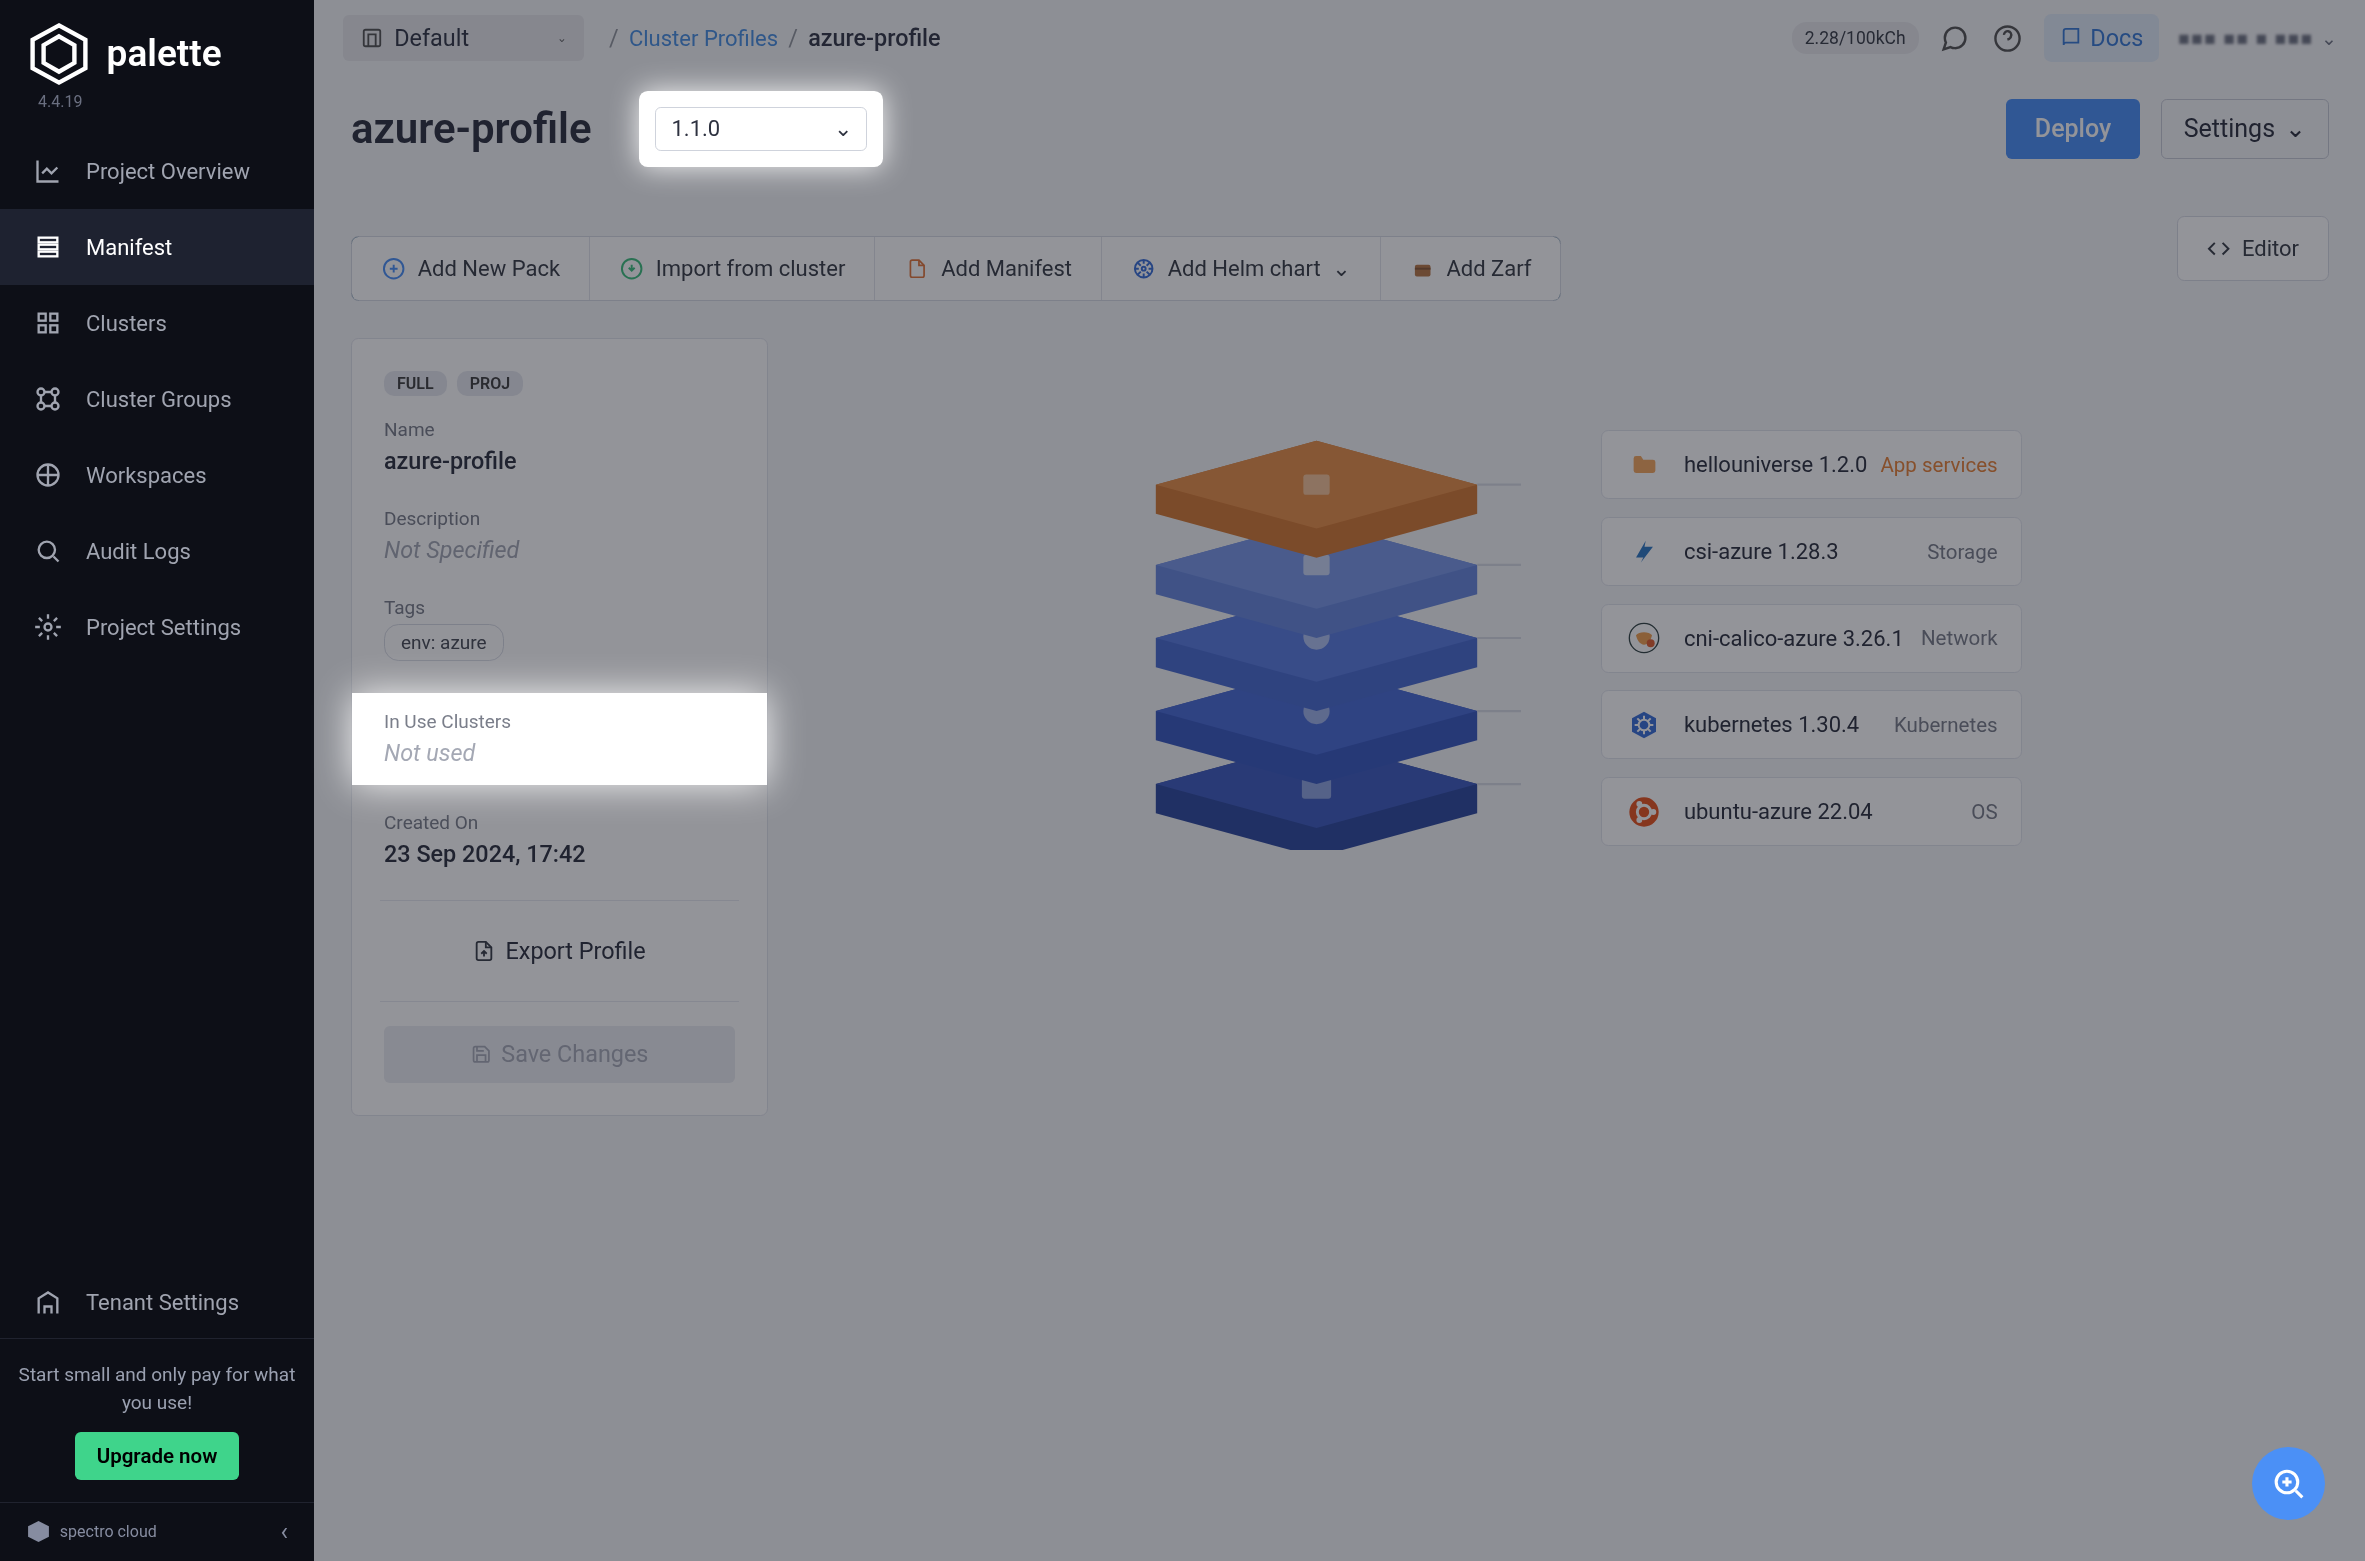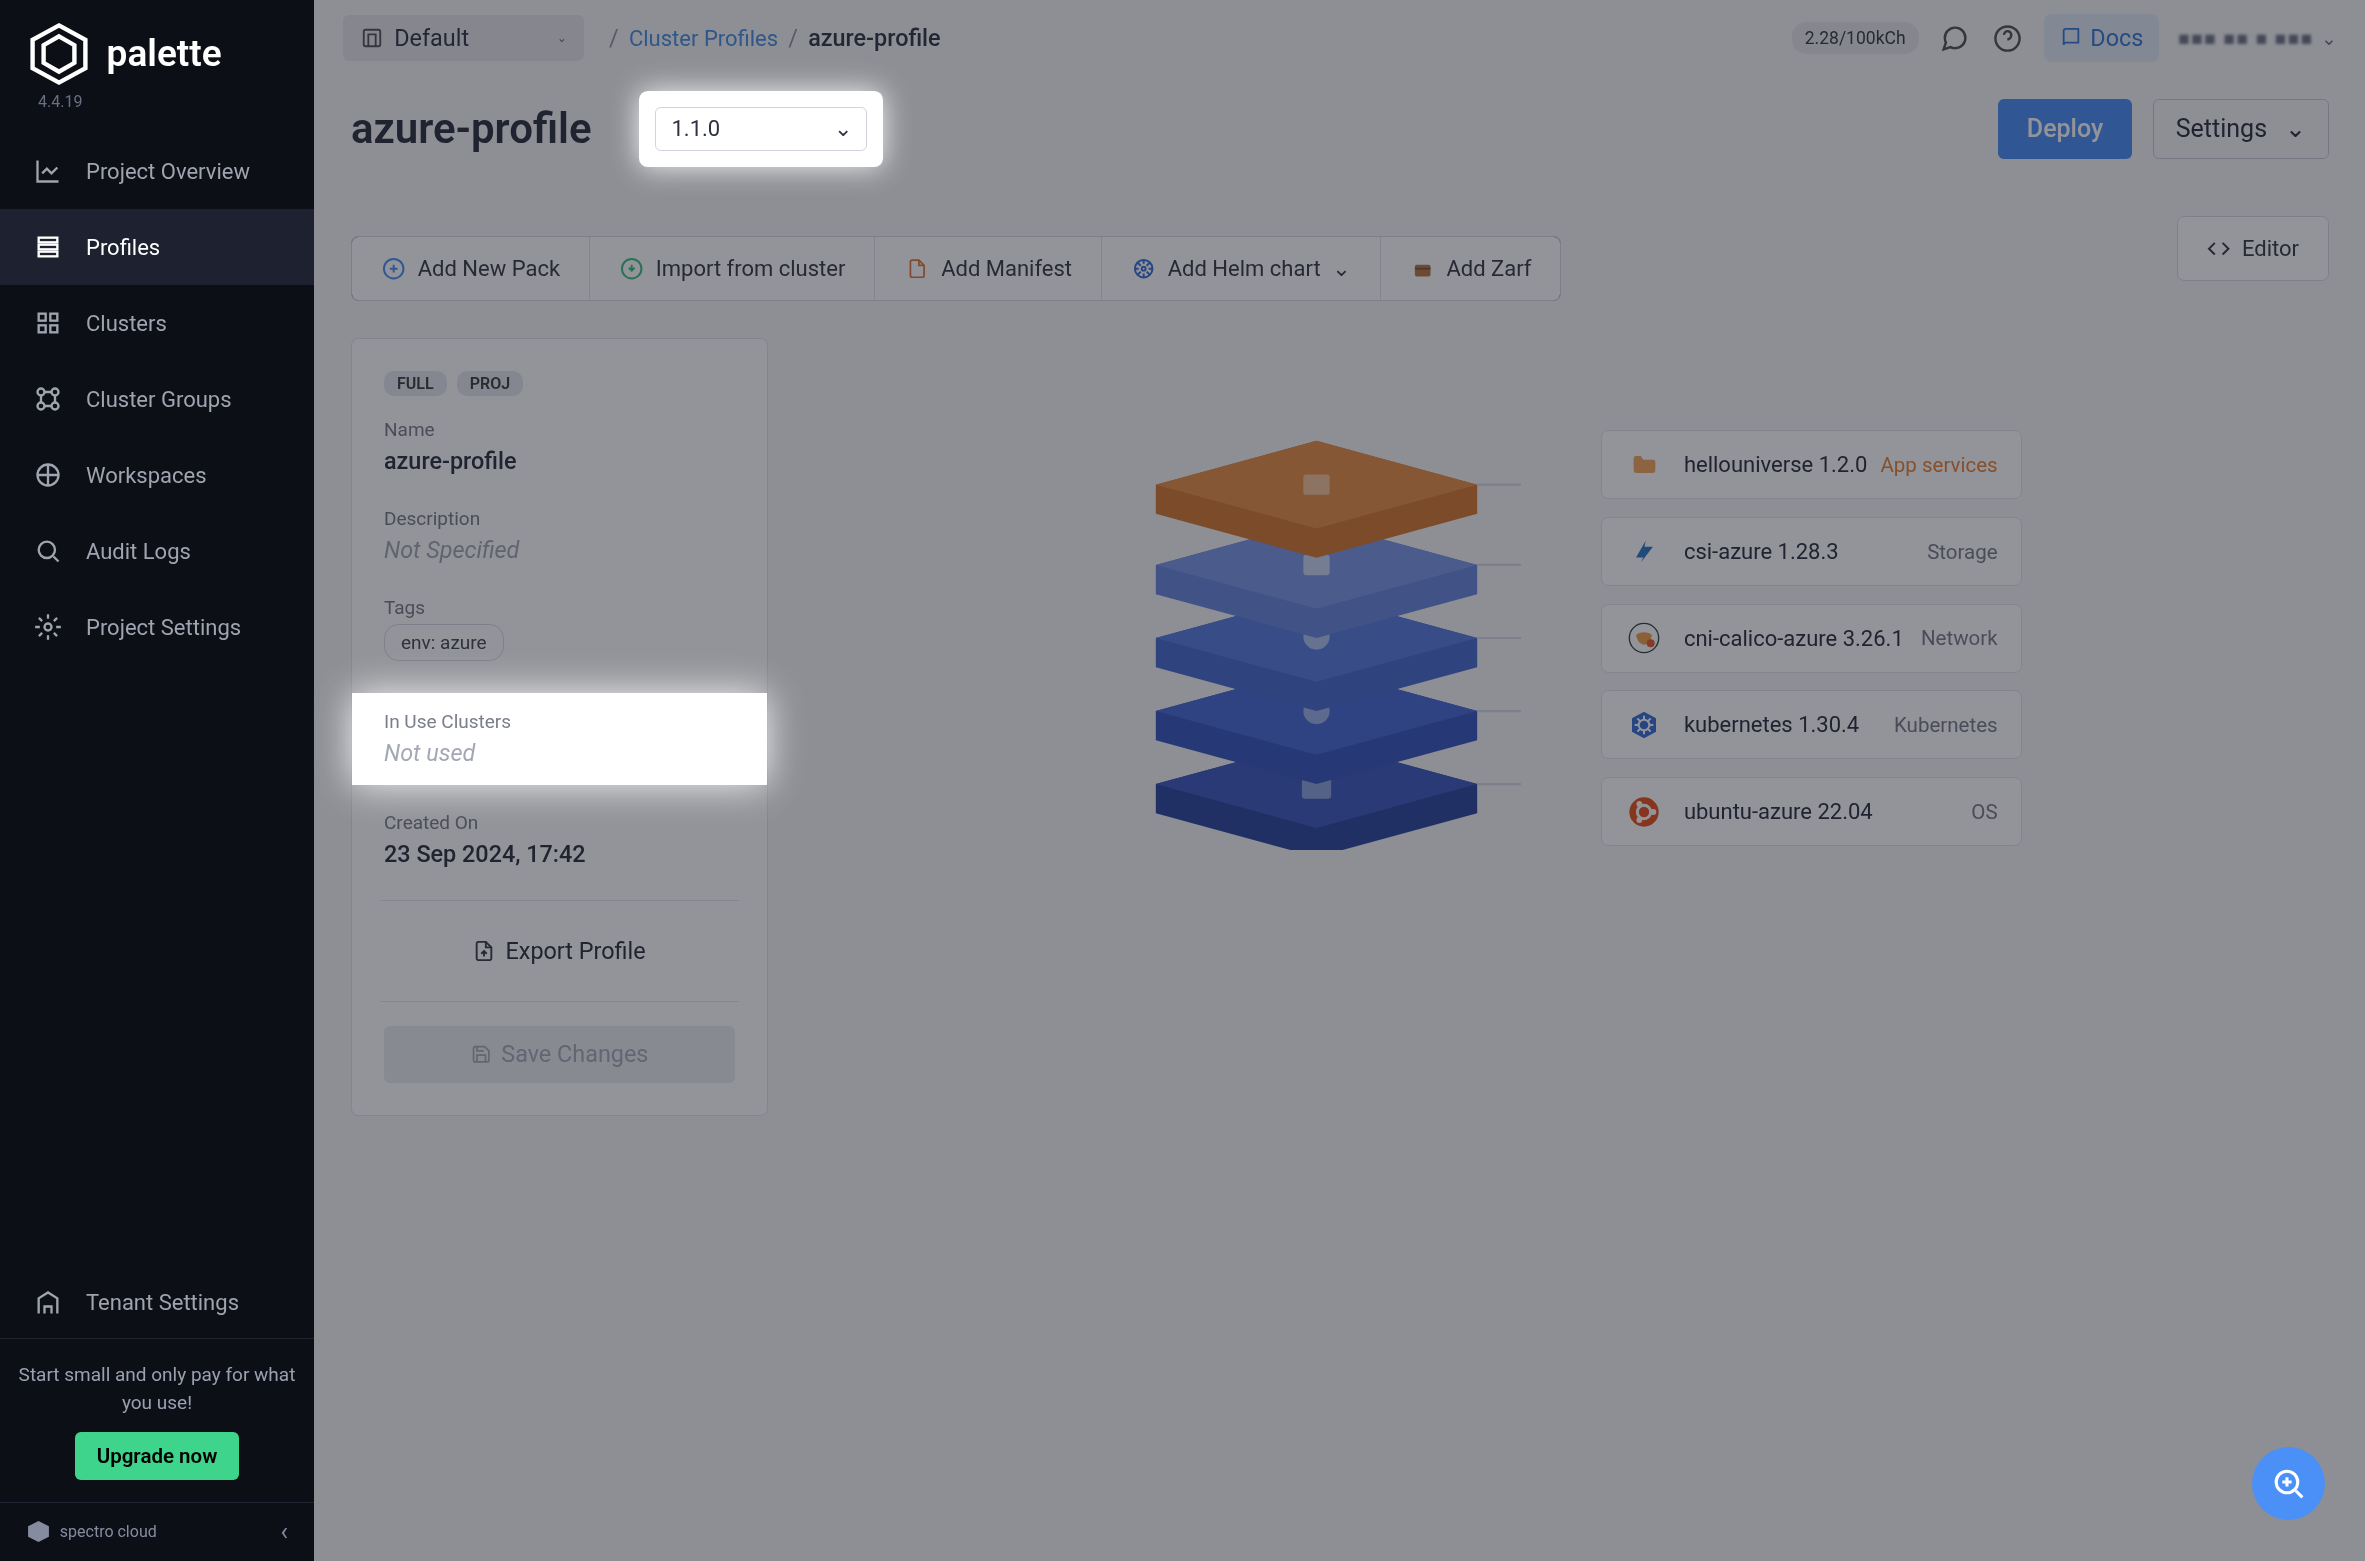--- a/index.html
+++ b/index.html
@@ -46,21 +46,21 @@
 .avatar-dots { filter:blur(1.5px); letter-spacing:1.5px; }
 
 
 .subheader { display:flex; align-items:center; padding:14.6px 37px 29px 37px; }
 .profile-title { font-size:42px; font-weight:600; color:#2e3240; }
 .version-select-box { position:relative; margin-left:47px; background:#fff; padding:16px; border-radius:8.8px; box-shadow:0 0 29px rgba(255,255,255,0.9); z-index:20; }
 .version-select { border:0.7px solid #cfd3dc; border-radius:5.8px; padding:8.8px 44px 8.8px 16px; font-size:22px; color:#2e3240; background:#fff; position:relative; display:flex; align-items:center; min-width:212px; }
 .version-select .chev-down { position:absolute; right:13px; }
 .subheader-right { margin-left:auto; display:flex; gap:20.5px; }
 .deploy-btn { background:#4b90f6; color:#fff; border:none; border-radius:5.8px; padding:14.6px 29px; font-size:25px; font-weight:500; }
-.settings-btn { background:transparent; border:0.7px solid #c7cbd6; border-radius:5.8px; padding:14.6px 22px; font-size:25px; color:#2e3240; display:flex; align-items:center; gap:18px; }
+.settings-btn { background:transparent; border:0.7px solid #c7cbd6; border-radius:5.8px; padding:14.6px 22px; font-size:25px; color:#2e3240; display:flex; align-items:center; gap:10px; }
 
 
 .toolbar { margin:0 37px; display:flex; align-items:center; }
 .tool-group { display:flex; border:0.7px solid #d8dbe4; border-radius:7.3px; background:#0c4a6e; overflow:hidden;margin-top:40px; }
 .tool-btn { display:flex; align-items:center; gap:11.7px; padding:19px 29px; font-size:22px; color:#3a3e48; border-right:0.7px solid #e2e4ec; background:#fff; border-top:none; border-bottom:none; border-left:none; }
 .tool-btn:last-child { border-right:none; }
 .tool-icon { width:25px; height:25px; display:inline-flex; align-items:center; justify-content:center; }
 .editor-btn { margin-left:auto; border:0.7px solid #d8dbe4; border-radius:7.3px; padding:19px 29px; font-size:22px; color:#3a3e48; display:flex; align-items:center; gap:11.7px; background:#fff; }
 
 
@@ -118,21 +118,21 @@
         <span>Project Overview</span>
       </div>
       <div class="nav-item active">
         <span class="nav-icon">
             <svg width="28" height="28" viewBox="0 0 24 24" fill="none" stroke="#fff" stroke-width="2">
               <rect x="4" y="4" width="16" height="4"></rect>
               <rect x="4" y="10" width="16" height="4"></rect>
               <rect x="4" y="16" width="16" height="4"></rect>
             </svg>
           </span>
-        <span>Profiles</span>
+        <span>Manifest</span>
       </div>
       <div class="nav-item">
         <span class="nav-icon">
             <svg width="28" height="28" viewBox="0 0 24 24" fill="none" stroke="#a0a4b0" stroke-width="2">
               <rect x="4" y="4" width="6" height="6"></rect>
               <rect x="14" y="4" width="6" height="6"></rect>
               <rect x="4" y="14" width="6" height="6"></rect>
               <rect x="14" y="14" width="6" height="6"></rect>
             </svg>
           </span>

